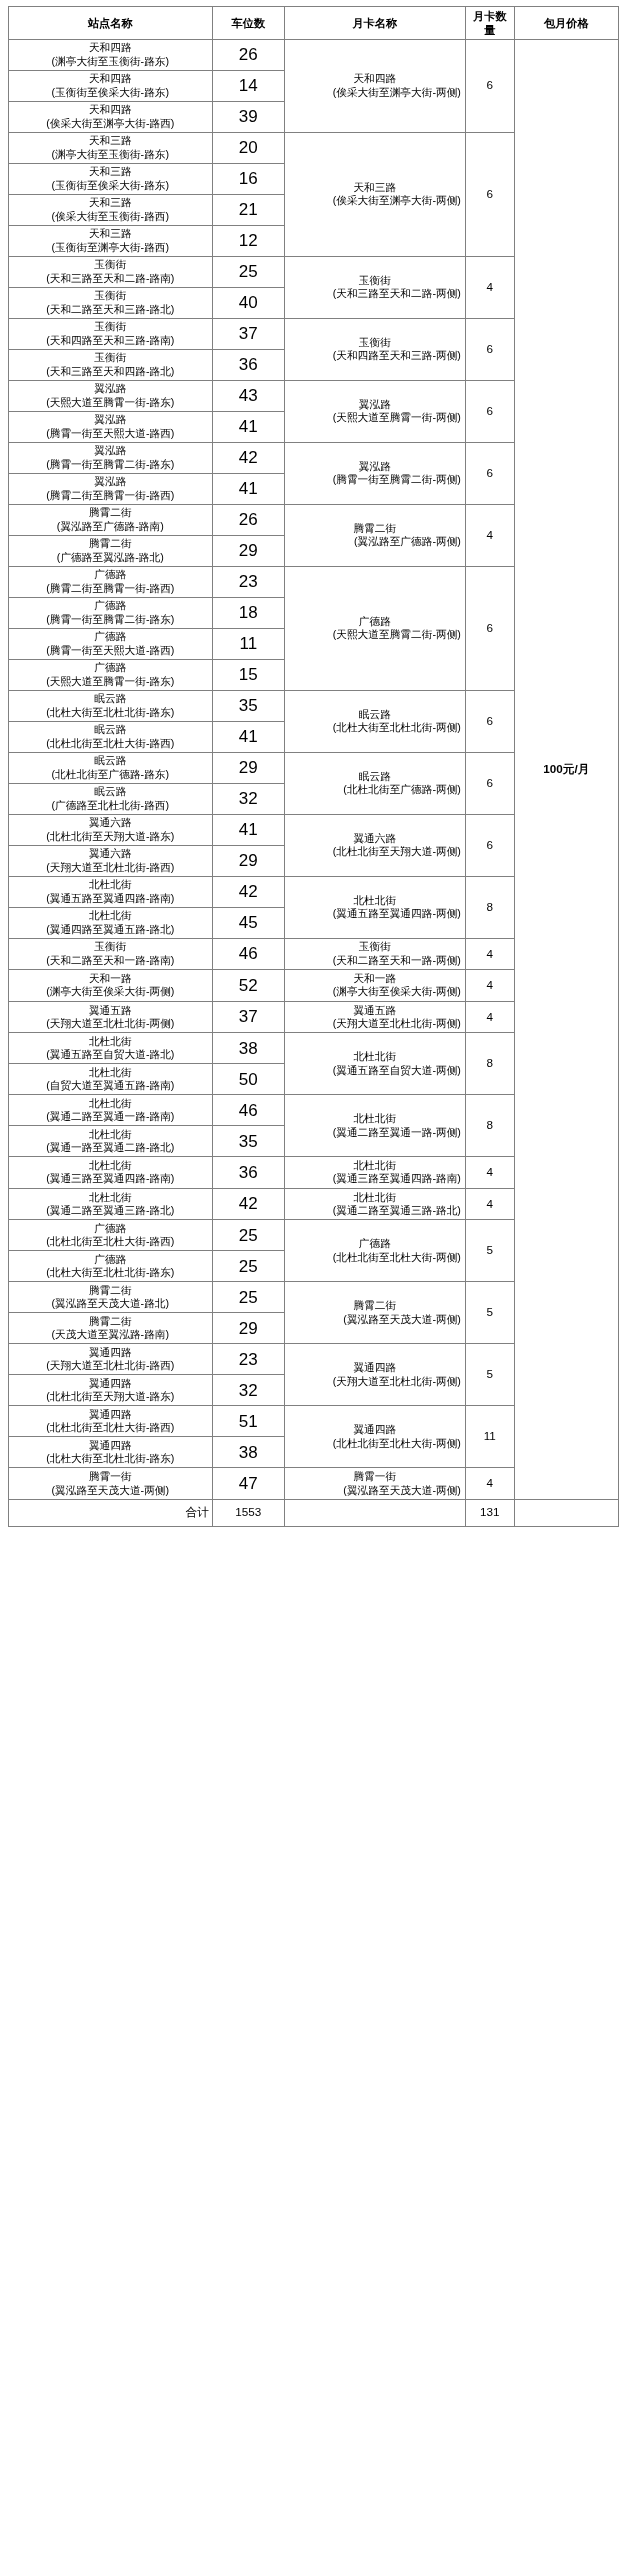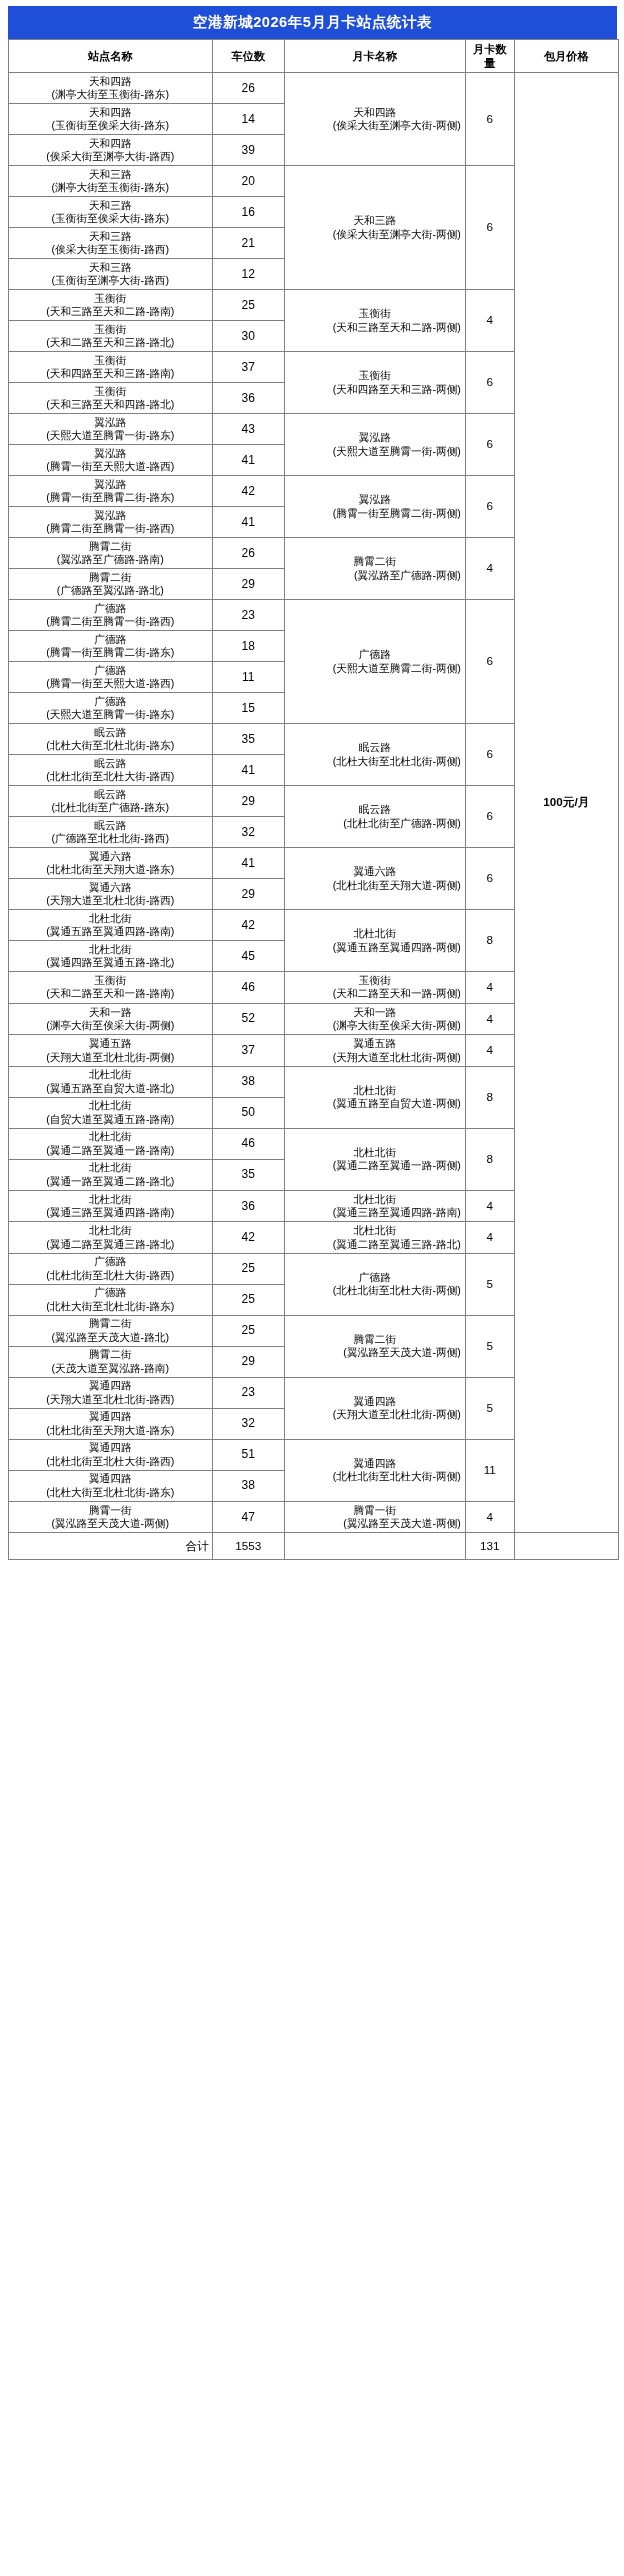--- a/index.html
+++ b/index.html
@@ -49,37 +49,36 @@
     font-size: 11.2px;
     height: 29px;
     background: #ffffff;
   }
   td.station {
     height: 31px;
     padding: 1px 2.9px;
   }
   td.station .l1 { display: block; }
   td.station .l2 { display: block; }
-  td.slots { font-size: 12px; }
+  td.slots { font-size: 17px; }
   td.card { padding: 1.9px 3.9px; }
   td.card .l1 { display: block; }
   td.card .l2 { display: block; text-align: right; }
   td.count { font-size: 11.7px; }
   td.price { font-size: 11.7px; font-weight: bold; }
   tr.total td {
     height: 27px;
     font-size: 11.7px;
   }
   tr.total td.station { font-weight: normal; text-align: right; }
 </style>
 </head>
 <body>
 
 <div class="sheet">
-  <div class="title-bar">空港新城2026年5月月卡站点统计表</div>
   <table>
     <colgroup>
       <col class="c-station">
       <col class="c-slots">
       <col class="c-card">
       <col class="c-count">
       <col class="c-price">
     </colgroup>
     <thead>
       <tr>
@@ -161,21 +160,21 @@
             <span class="l1">玉衡街</span>
             <span class="l2">(天和三路至天和二路-两侧)</span>
           </td>
           <td class="count" rowspan="2">4</td>
         </tr>
         <tr>
           <td class="station">
             <span class="l1">玉衡街</span>
             <span class="l2">(天和二路至天和三路-路北)</span>
           </td>
-          <td class="slots">30</td>
+          <td class="slots">40</td>
         </tr>
         <tr>
           <td class="station">
             <span class="l1">玉衡街</span>
             <span class="l2">(天和四路至天和三路-路南)</span>
           </td>
           <td class="slots">37</td>
           <td class="card" rowspan="2">
             <span class="l1">玉衡街</span>
             <span class="l2">(天和四路至天和三路-两侧)</span>

